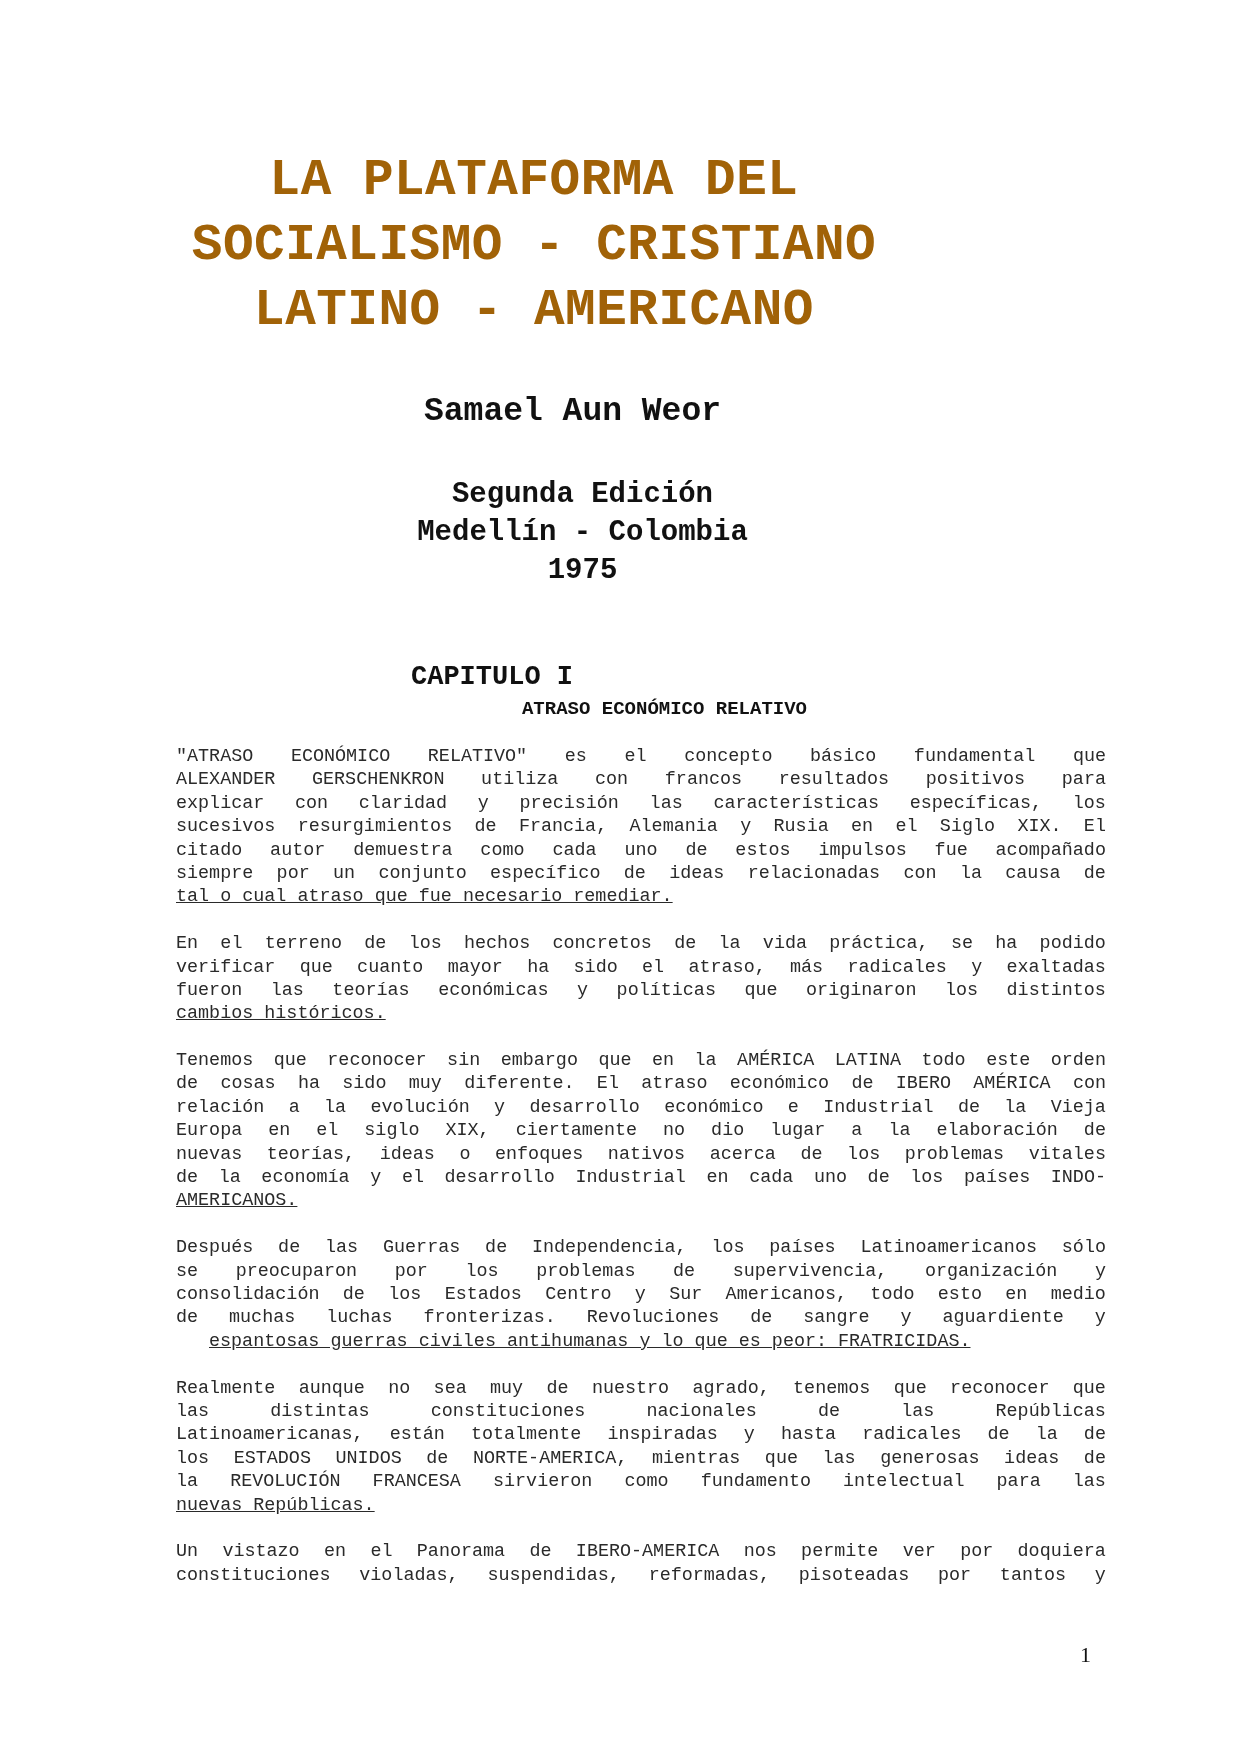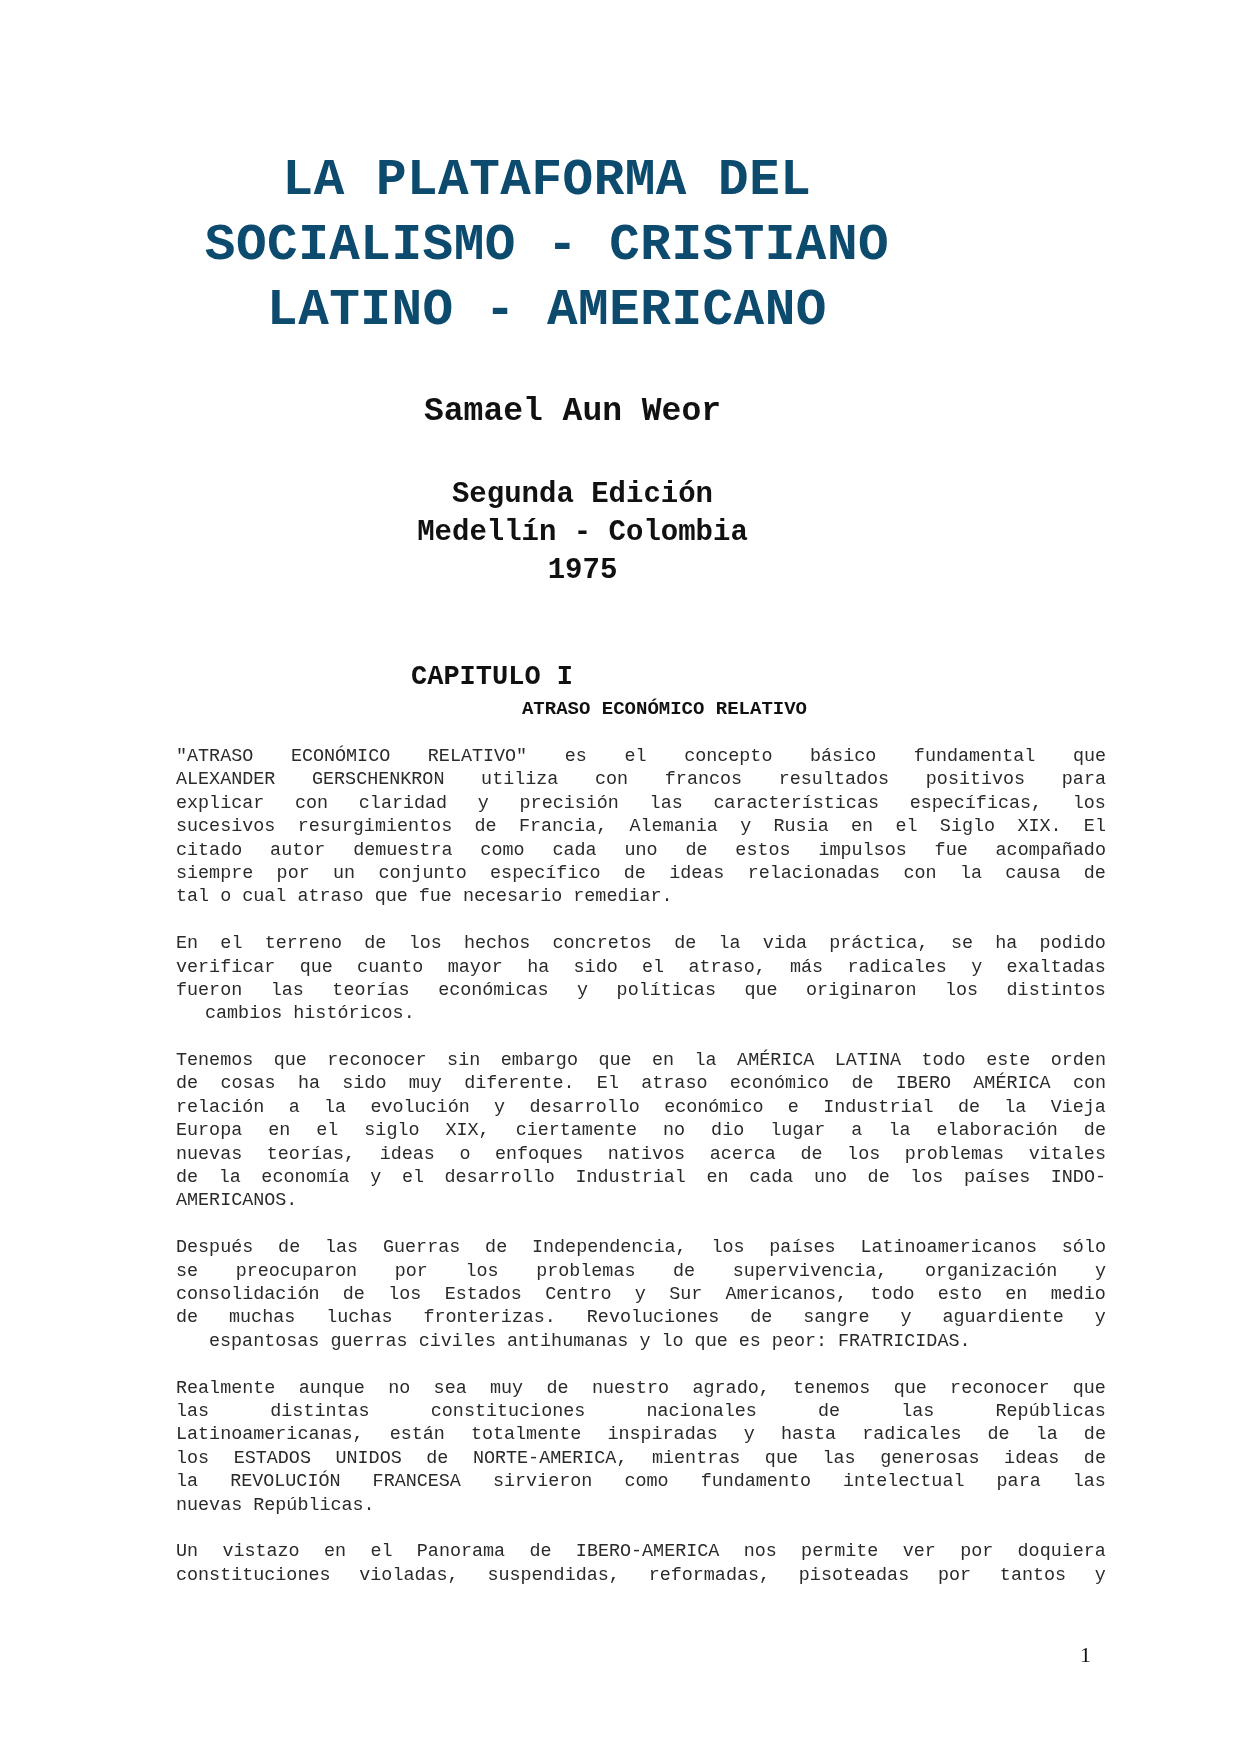--- a/index.html
+++ b/index.html
@@ -16,29 +16,29 @@
     }
     .page {
       position: absolute;
       left: 0; top: 0;
       width: 1241px;
       height: 1754px;
       background: #ffffff;
     }
     .title-block {
       position: absolute;
-      left: 17px;
+      left: 4px;
       top: 148px;
       width: 1060px;
       text-align: center;
       font-family: "Liberation Mono", "DejaVu Sans Mono", monospace;
       font-weight: bold;
       font-size: 51px;
       line-height: 65px;
-      color: #0c4a6e;
+      color: #a16207;
       letter-spacing: 0.5px;
     }
     .title-line { display: block; }
     .author {
       position: absolute;
       left: 0;
       top: 392px;
       width: 1145px;
       text-align: center;
       font-family: "Liberation Mono", "DejaVu Sans Mono", monospace;
@@ -101,20 +101,21 @@
     .line {
       display: block;
       text-align: justify;
       text-align-last: justify;
       white-space: nowrap;
       height: 23.4px;
     }
     .line.last {
       text-align: center;
       text-align-last: left;
+      text-decoration: underline;
     }
     
     .line-inner {
       display: flex;
       justify-content: space-between;
       width: 100%;
     }
     .line.last .line-inner {
       justify-content: flex-start;
       gap: 0;
@@ -284,21 +285,21 @@
             <span>económicas</span>
             <span>y</span>
             <span>políticas</span>
             <span>que</span>
             <span>originaron</span>
             <span>los</span>
             <span>distintos</span>
           </span>
         </span>
         <span class="line last">
-          <span class="line-inner" style="white-space: pre; margin-left: 29px;">cambios históricos.</span>
+          <span class="line-inner" style="white-space: pre;">cambios históricos.</span>
         </span>
       </div>
       <div class="para">
         <span class="line">
           <span class="line-inner">
             <span>Tenemos</span>
             <span>que</span>
             <span>reconocer</span>
             <span>sin</span>
             <span>embargo</span>

